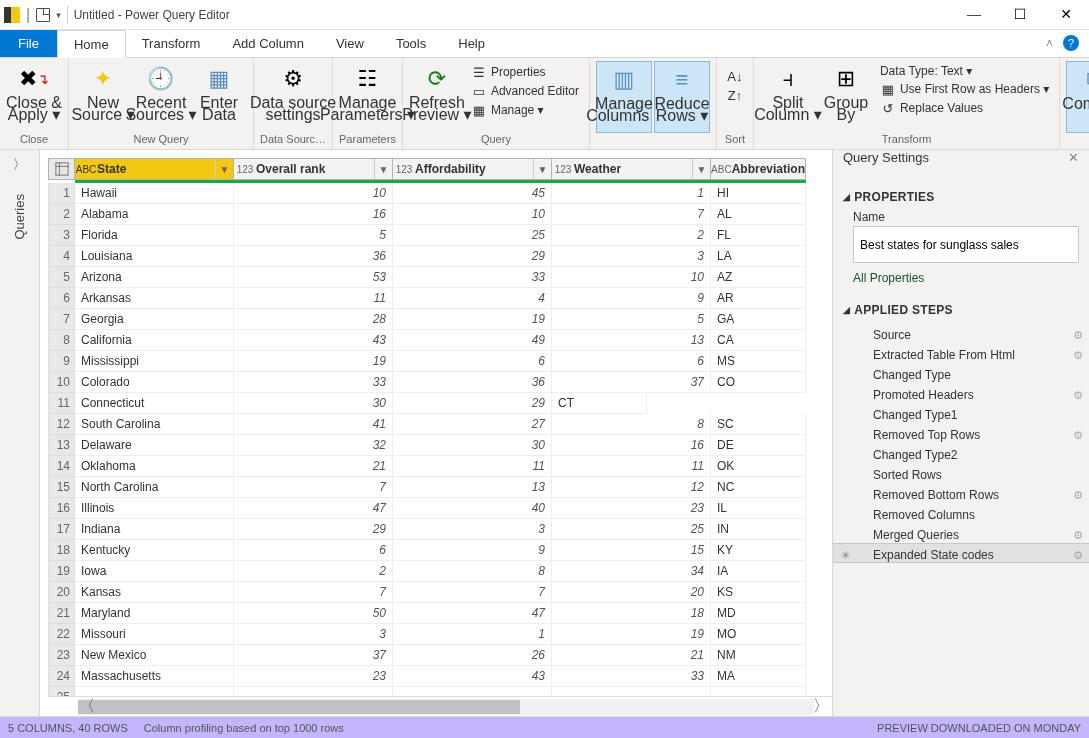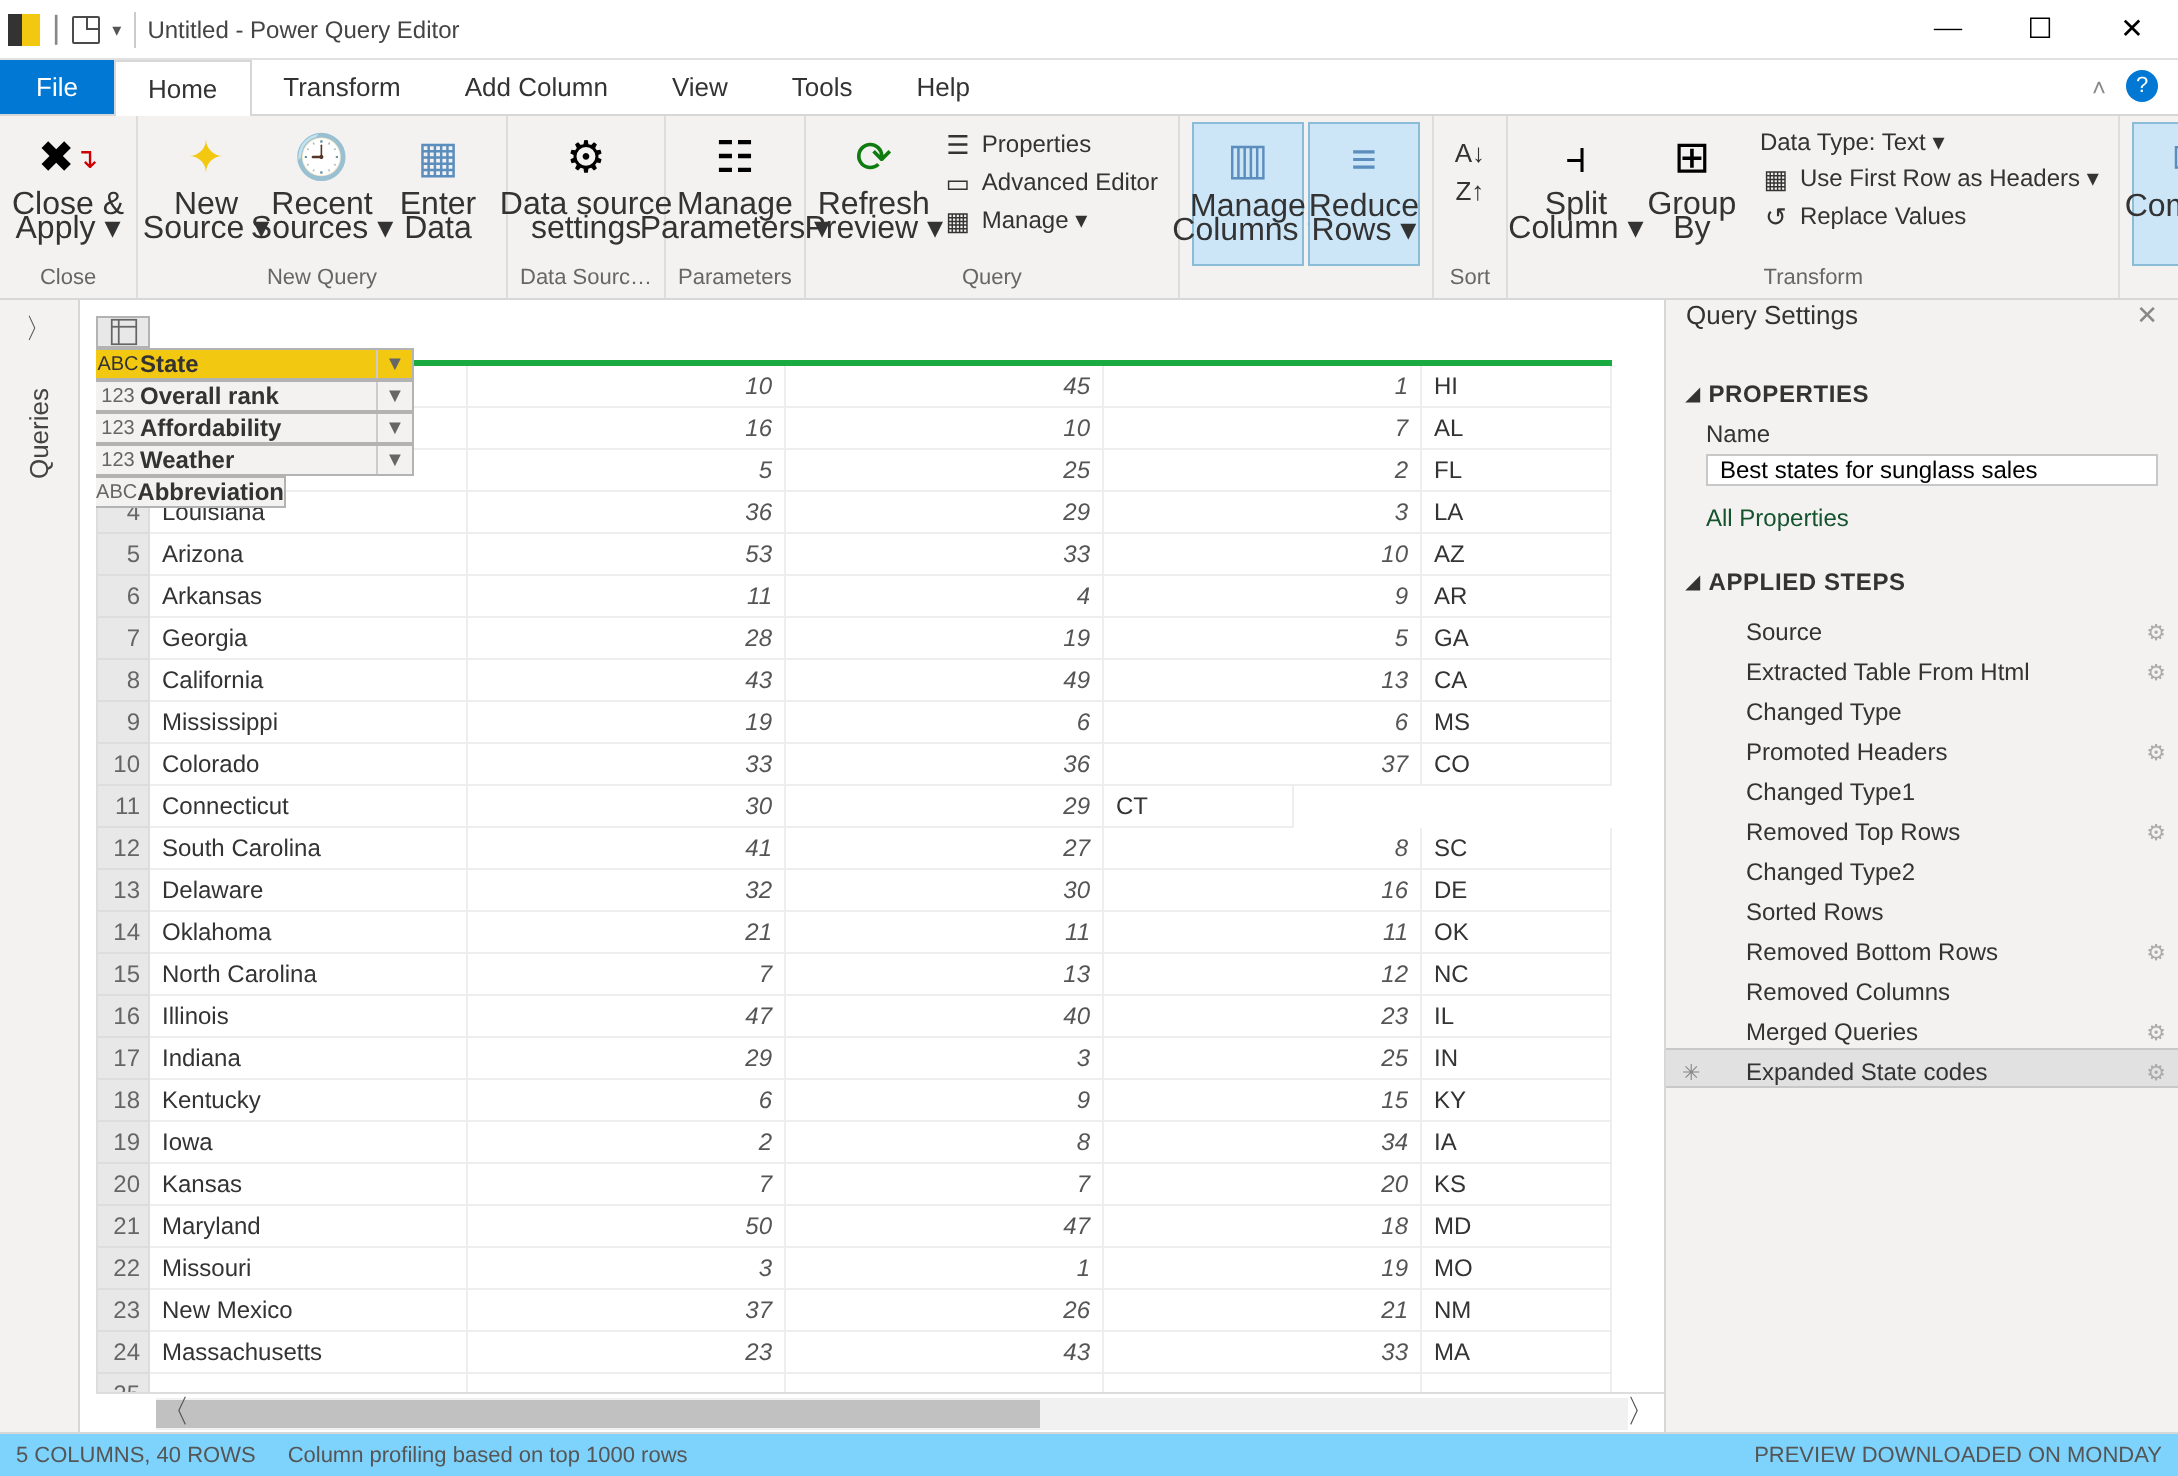--- a/index.html
+++ b/index.html
@@ -37,21 +37,21 @@
 .rstack { display:flex; flex-direction:column; gap:1px; padding-top:2px; }
 .rsmall { display:flex; align-items:center; gap:4px; font-size:12px; color:#333; padding:1px 4px; white-space:nowrap; cursor:default; }
 .rsmall .sico { width:16px; height:16px; display:flex; align-items:center; justify-content:center; font-size:13px; }
 
 
 .main { flex:1; display:flex; overflow:hidden; }
 .queries-rail { width:40px; background:#f3f2f1; border-right:1px solid #d7d7d7; display:flex; flex-direction:column; align-items:center; padding-top:6px; }
 .rail-chev { font-size:14px; color:#555; }
 .rail-title { writing-mode:vertical-rl; transform:rotate(180deg); font-size:13px; color:#444; margin-top:20px; }
 .grid-wrap { flex:1; display:flex; flex-direction:column; position:relative; padding:8px 0 0 8px; }
-.grid-hdr { display:flex; height:22px;flex-direction:column; }
+.grid-hdr { display:flex; height:22px; }
 .gh-first { width:27px; border:1px solid #b3b3b3; background:#e8e8e8; display:flex; align-items:center; justify-content:center; }
 .gh-first svg { width:14px; height:14px; }
 .gh { border:1px solid #b3b3b3; border-left:none; display:flex; align-items:center; font-size:12px; background:#f3f2f1; position:relative; }
 .gh.sel { background:#f2c811; }
 .gh .typeico { width:22px; display:flex; align-items:center; justify-content:center; font-size:10px; color:#666; }
 .gh.sel .typeico { color:#333; }
 .gh .name { flex:1; font-weight:600; color:#333; }
 .gh .ddl { width:18px; text-align:center; color:#666; font-size:10px; border-left:1px solid #ccc; height:100%; display:flex; align-items:center; justify-content:center; }
 .quality-bar { height:3px; display:flex; }
 .qb-first { width:27px; }
@@ -67,30 +67,30 @@
 .hscroll-track { flex:1; margin:0 18px 0 30px; height:16px; background:#f1f1f1; display:flex; align-items:center; }
 .hscroll-thumb { width:60%; height:14px; background:#c1c1c1; }
 .hscroll-arrow { width:18px; text-align:center; color:#555; position:absolute; }
 
 
 .settings { width:257px; background:#f3f2f1; border-left:1px solid #d7d7d7; display:flex; flex-direction:column; }
 .set-title { height:32px; display:flex; justify-content:space-between; padding:0 10px; font-size:13px; color:#333; }
 .set-sec { padding:0 10px; }
 .sec-hdr { display:flex; align-items:center; gap:4px; font-size:12px; font-weight:700; color:#333; letter-spacing:0.3px; margin:8px 0 6px; }
 .sec-hdr .tri { font-size:9px; }
-.name-input { width:100%; height:16px; border:1px solid #c8c8c8; background:#fff; font-size:12px; padding:0 6px; }
+.name-input { width:100%; height:37px; border:1px solid #c8c8c8; background:#fff; font-size:12px; padding:0 6px; }
 .link { color:#14532d; font-size:12px; margin-top:8px; display:block; }
 .steps { display:flex; flex-direction:column; }
 .step { height:20px; display:flex; align-items:flex-end; font-size:12px; color:#333; padding-left:40px; position:relative; border-top:1px solid transparent; border-bottom:1px solid transparent; }
 .step.selected { background:#e1e1e1; border-top:1px solid #c8c8c8; border-bottom:1px solid #c8c8c8; }
 .step .gear { position:absolute; right:6px; color:#aaa; font-size:11px; }
 .step .pre { position:absolute; left:8px; color:#888; font-size:11px; }
 
 
-.status { height:22px; border-top:1px solid #d7d7d7; background:#7dd3fc; display:flex; align-items:center; justify-content:space-between; padding:0 8px; font-size:11px; color:#555; }
+.status { height:22px; border-top:1px solid #d7d7d7; background:#c4b5fd; display:flex; align-items:center; justify-content:space-between; padding:0 8px; font-size:11px; color:#555; }
 </style>
 </head>
 <body>
 
 <div class="titlebar">
   <div class="title-left">
     <div class="logo"></div>
     <span style="color:#888;">|</span>
     <div class="save-ico"></div>
     <span style="font-size:9px;color:#555;">▾</span>

